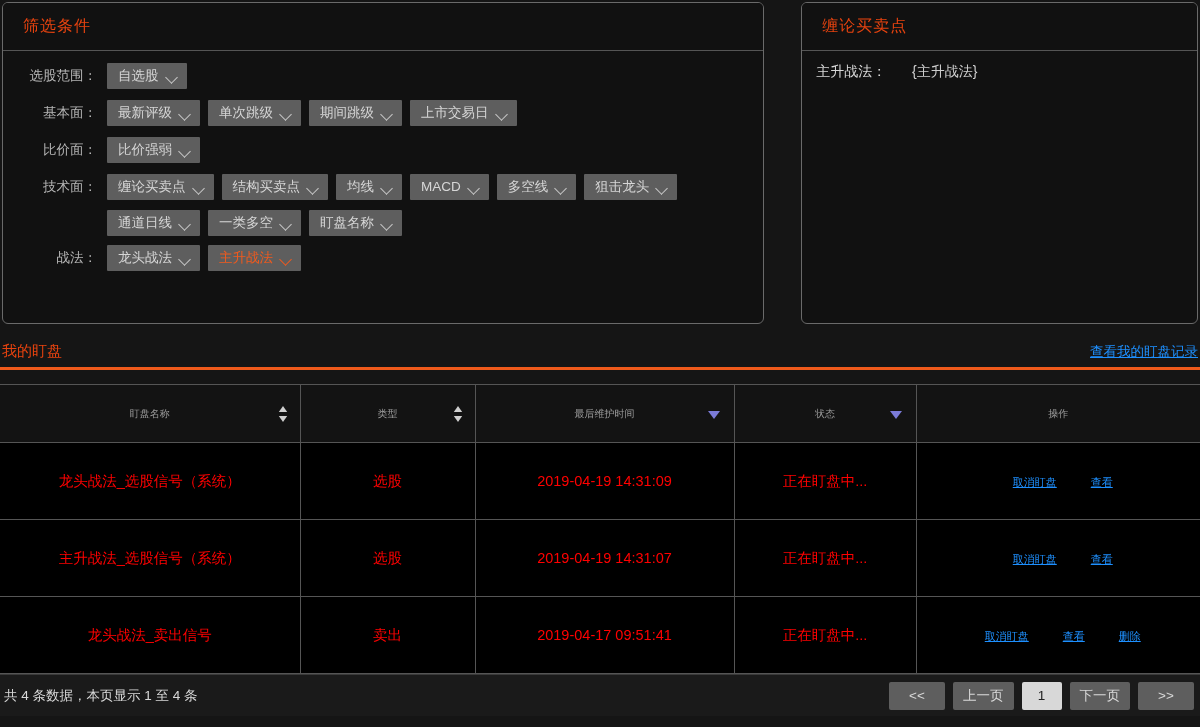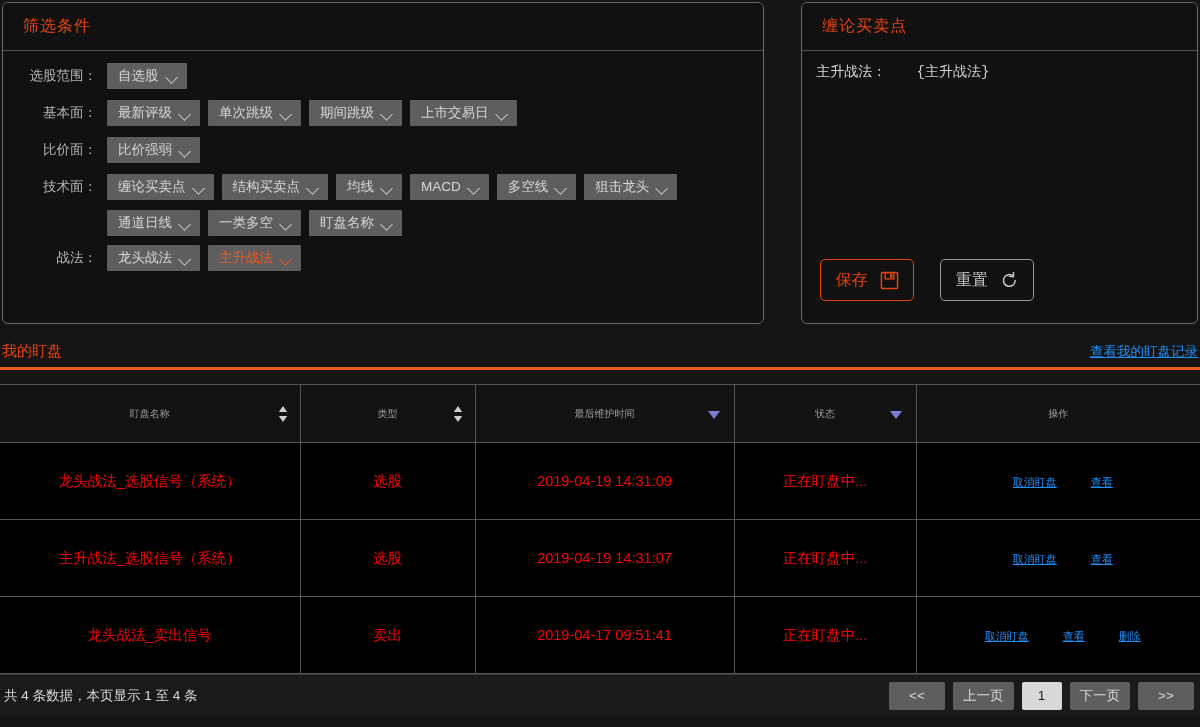--- a/index.html
+++ b/index.html
@@ -62,21 +62,21 @@
     content:""; position:absolute; left:0; top:0;
     width: 8px; height: 8px;
     border-left: 1.6px solid #c9c9c9; border-bottom: 1.6px solid #c9c9c9;
     transform: rotate(-45deg);
   }
   .dd.active { color: #f05a1e; }
   .dd.active .cv::before { border-color: #f05a1e; }
 
   
   .cond-body { padding: 12px 14px 0 14px; height: 208px; }
-  .cond-line { color: #cfcfcf; font-size: 14px; font-family: Liberation Mono, monospace; }
+  .cond-line { color: #cfcfcf; font-size: 14px; }
   .cond-line .k { color:#d8d8d8; }
   .cond-line .v { color:#cfcfcf; margin-left: 22px; }
   .cond-actions { display:flex; gap: 26px; padding: 0 0 0 18px; }
   .btn {
     height: 42px; min-width: 94px;
     display:inline-flex; align-items:center; justify-content:center; gap:12px;
     background: transparent;
     border-radius: 5px;
     font-size: 16px;
     cursor: pointer;
@@ -259,41 +259,20 @@
     </div>
 
     <div class="panel right">
       <div class="panel-head">
         <span class="panel-title">缠论买卖点</span>
       </div>
       <div class="cond-body">
         <div class="cond-line">
           <span class="k">主升战法：</span>
           <span class="v">{主升战法}</span>
-        </div>
-      </div>
-      <div class="cond-actions">
-        <div class="btn save">
-          <span>保存</span>
-          <span class="ico">
-            <svg viewBox="0 0 20 20" width="19" height="19">
-              <rect x="1.5" y="1.5" width="17" height="17" rx="1.5" fill="none" stroke="#e8430f" stroke-width="1.6"></rect>
-              <rect x="5.5" y="1.8" width="9" height="6.5" fill="none" stroke="#e8430f" stroke-width="1.4"></rect>
-              <rect x="10.5" y="3" width="2.6" height="4" fill="#e8430f"></rect>
-            </svg>
-          </span>
-        </div>
-        <div class="btn reset">
-          <span>重置</span>
-          <span class="ico">
-            <svg viewBox="0 0 20 20" width="19" height="19">
-              <path d="M16 10a6.2 6.2 0 1 1-2.2-4.8" fill="none" stroke="#c6c6c6" stroke-width="1.6" stroke-linecap="round"></path>
-              <path d="M14.2 1.6 L14.2 6.0 L9.9 5.6" fill="none" stroke="#c6c6c6" stroke-width="1.6" stroke-linecap="round" stroke-linejoin="round"></path>
-            </svg>
-          </span>
         </div>
       </div>
     </div>
   </div>
 
   <div class="section">
     <span class="sec-title">我的盯盘</span>
     <span class="sec-link">查看我的盯盘记录</span>
   </div>
   <div class="sec-rule"></div>

